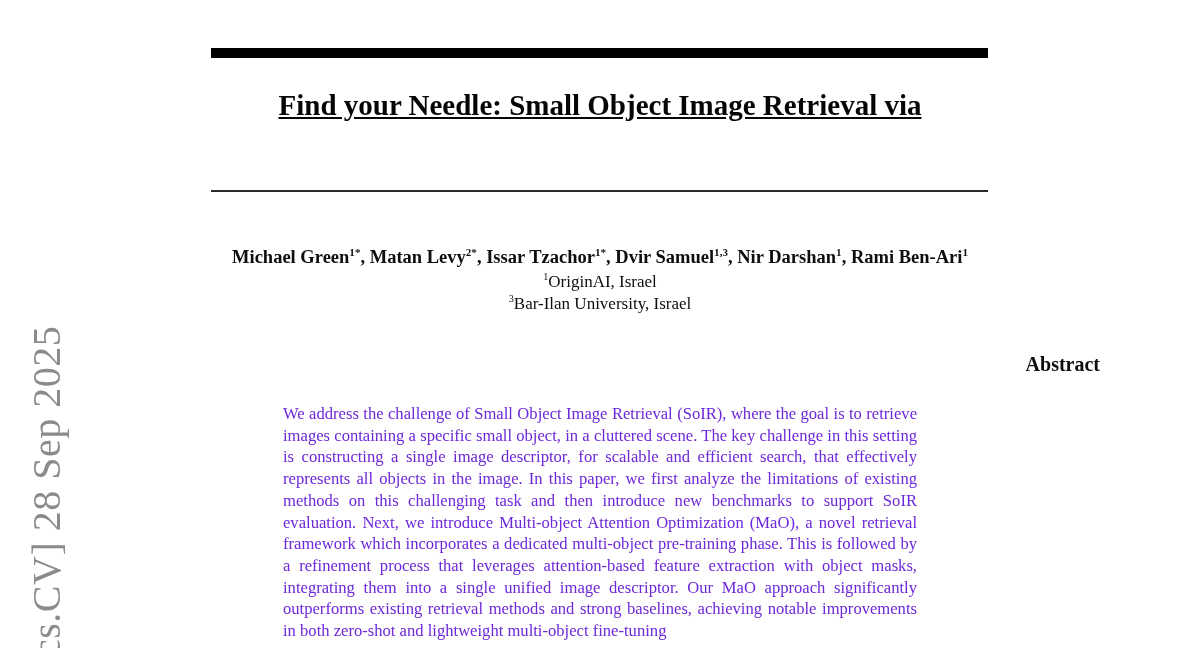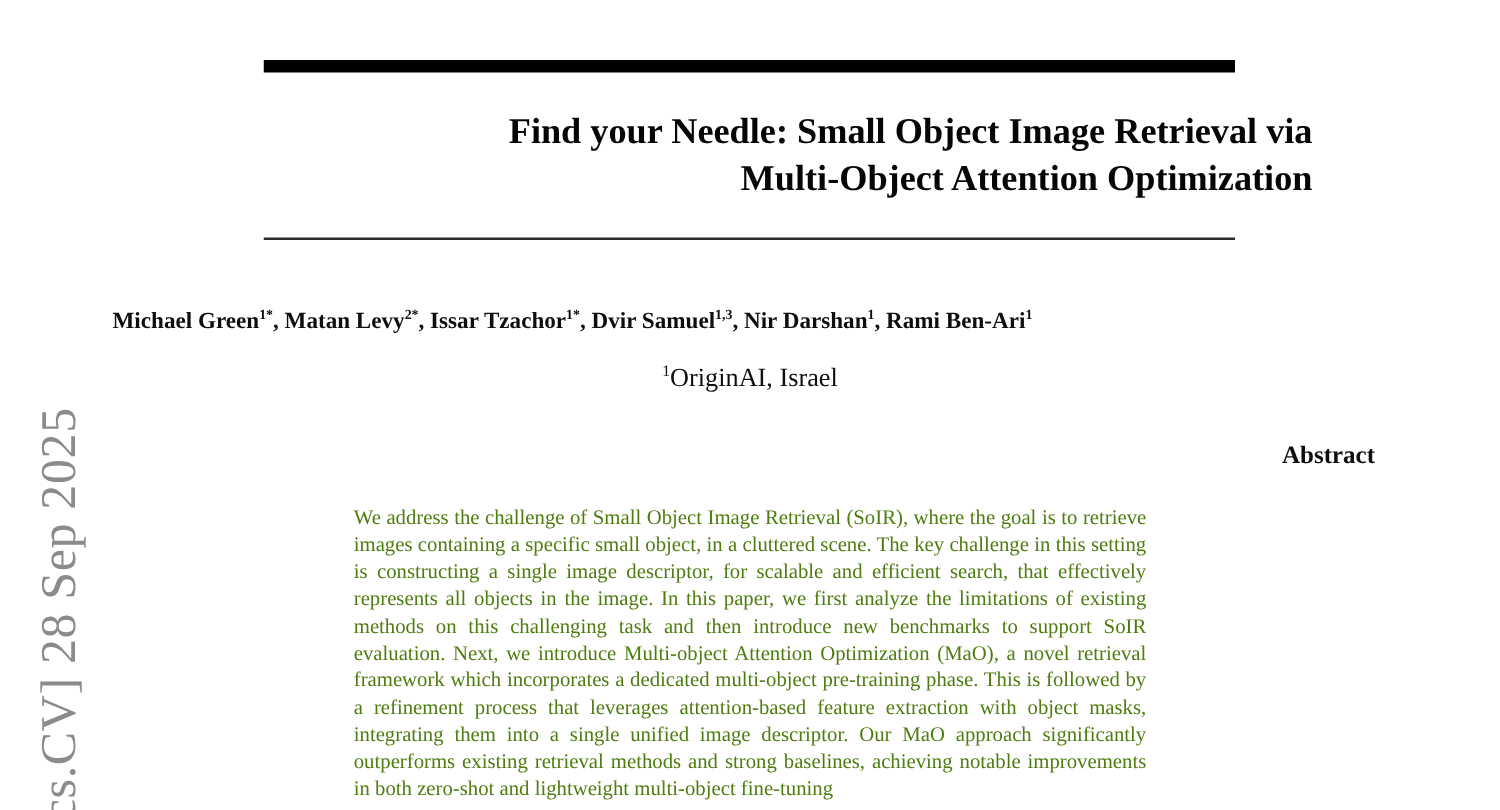--- a/index.html
+++ b/index.html
@@ -26,80 +26,80 @@
   }
   .topbar {
     position: absolute;
     left: 211px; top: 48px;
     width: 777px; height: 10px;
     background: #000000;
   }
   .title {
     position: absolute;
     left: 150px; width: 900px; top: 86px;
-    text-align: right;
+    text-align: center;
     font-weight: bold;
     font-size: 29px;
     line-height: 38px;
     color: #060606;
+    text-decoration: underline;
   }
   .rule {
     position: absolute;
     left: 211px; top: 190px;
     width: 777px; height: 2px;
     background: #2b2b2b;
   }
   .authors {
     position: absolute;
     left: 90px; width: 1020px; top: 245px;
-    text-align: left;
+    text-align: center;
     font-weight: bold;
     font-size: 18.5px;
     line-height: 24px;
   }
   .affils {
     position: absolute;
     left: 100px; width: 1000px; top: 271px;
     text-align: center;
-    font-size: 21px;
+    font-size: 17px;
     line-height: 22px;
-    margin-top: 20px;
   }
   .abstract-heading {
     position: absolute;
     left: 100px; width: 1000px; top: 353px;
     text-align: right;
     font-weight: bold;
     font-size: 20px;
   }
   .abstract-body {
     position: absolute;
     left: 283px; width: 634px; top: 403px;
     font-size: 16.6px;
     line-height: 21.7px;
     text-align: justify;
-    color: #4d7c0f;
+    color: #6d28d9;
   }
   sup { font-size: 60%; line-height: 0; vertical-align: super; }
 </style>
 </head>
 <body>
 
 <div class="watermark">cs.CV] 28 Sep 2025</div>
 
 <div class="topbar"></div>
 
 <div class="title">
   <div>Find your Needle: Small Object Image Retrieval via</div>
-  <div>Multi-Object Attention Optimization</div>
 </div>
 
 <div class="rule"></div>
 
 <div class="authors"><span>Michael Green<sup>1*</sup>, </span><span>Matan Levy<sup>2*</sup>, </span><span>Issar Tzachor<sup>1*</sup>, </span><span>Dvir Samuel<sup>1,3</sup>, </span><span>Nir Darshan<sup>1</sup>, </span><span>Rami Ben-Ari<sup>1</sup></span></div>
 
 <div class="affils">
     <div><sup>1</sup>OriginAI, Israel</div>
+    <div><sup>3</sup>Bar-Ilan University, Israel</div>
   </div>
 
 <div class="abstract-heading">Abstract</div>
 
 <div class="abstract-body">We address the challenge of Small Object Image Retrieval (SoIR), where the goal is to retrieve images containing a specific small object, in a cluttered scene. The key challenge in this setting is constructing a single image descriptor, for scalable and efficient search, that effectively represents all objects in the image. In this paper, we first analyze the limitations of existing methods on this challenging task and then introduce new benchmarks to support SoIR evaluation. Next, we introduce Multi-object Attention Optimization (MaO), a novel retrieval framework which incorporates a dedicated multi-object pre-training phase. This is followed by a refinement process that leverages attention-based feature extraction with object masks, integrating them into a single unified image descriptor. Our MaO approach significantly outperforms existing retrieval methods and strong baselines, achieving notable improvements in both zero-shot and lightweight multi-object fine-tuning</div>
 
 </body></html>

